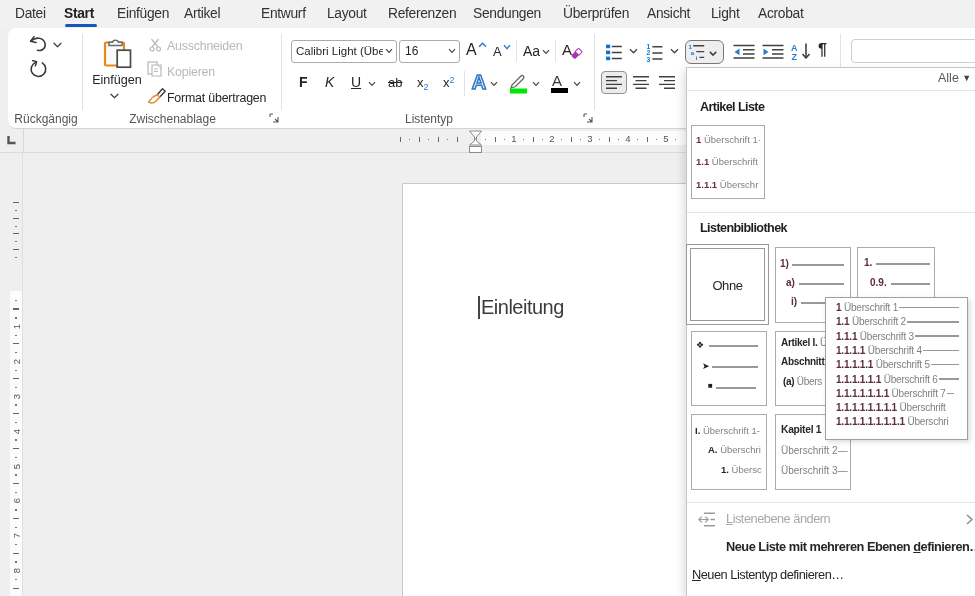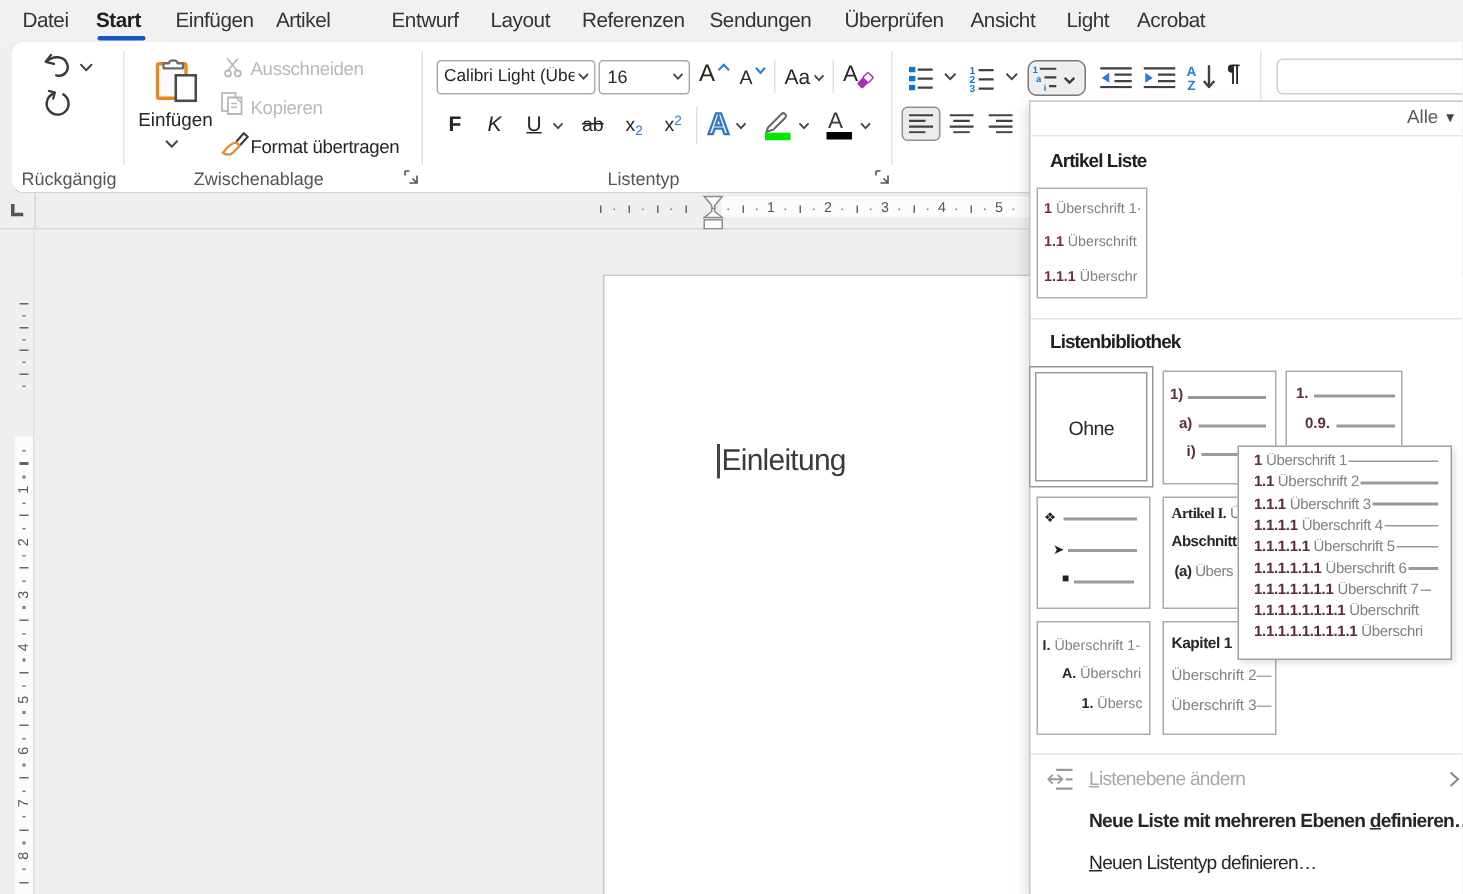--- a/index.html
+++ b/index.html
@@ -338,21 +338,21 @@
 
 <div class="a" style="left:691px;top:331px;width:76px;height:75px;background:#fff;border:1px solid #ababab;box-sizing:border-box;"></div>
 <div class="a" style="left:696px;top:340px;font-size:9px;color:#1f1f1f;">❖</div>
 <div class="a" style="left:709px;top:345px;width:49px;height:2px;background:#999;"></div>
 <div class="a" style="left:702px;top:361px;font-size:9px;color:#1f1f1f;">➤</div>
 <div class="a" style="left:712px;top:366px;width:46px;height:2px;background:#999;"></div>
 <div class="a" style="left:708px;top:381px;font-size:8px;color:#1f1f1f;">■</div>
 <div class="a" style="left:716px;top:387px;width:40px;height:2px;background:#999;"></div>
 
 <div class="a" style="left:775px;top:331px;width:76px;height:75px;background:#fff;border:1px solid #ababab;box-sizing:border-box;overflow:hidden;"></div>
-<div class="a" style="left:781px;top:337px;font-size:10px;letter-spacing:-0.3px;color:#808080;white-space:nowrap;width:60px;overflow:hidden;"><b style="color:#262626;font-family:Liberation Serif, serif;">Artikel I.</b> Üb</div>
+<div class="a" style="left:781px;top:337px;font-size:10px;letter-spacing:-0.3px;color:#808080;white-space:nowrap;width:60px;overflow:hidden;"><b style="color:#262626;">Artikel I.</b> Üb</div>
 <div class="a" style="left:781px;top:356px;font-size:10px;letter-spacing:-0.3px;color:#262626;font-weight:bold;white-space:nowrap;width:60px;overflow:hidden;">Abschnitt</div>
 <div class="a" style="left:783px;top:376px;font-size:10px;letter-spacing:-0.3px;color:#808080;white-space:nowrap;width:58px;overflow:hidden;"><b style="color:#262626;">(a)</b> Übers</div>
 
 <div class="a" style="left:691px;top:414px;width:76px;height:76px;background:#fff;border:1px solid #ababab;box-sizing:border-box;"></div>
 <div class="a" style="left:695px;top:425px;font-size:9.5px;color:#808080;"><b style="color:#262626;">I.</b> Überschrift 1-</div>
 <div class="a" style="left:708px;top:444px;font-size:9.5px;color:#808080;"><b style="color:#262626;">A.</b> Überschri</div>
 <div class="a" style="left:721px;top:464px;font-size:9.5px;color:#808080;"><b style="color:#262626;">1.</b> Übersc</div>
 
 <div class="a" style="left:775px;top:414px;width:76px;height:76px;background:#fff;border:1px solid #ababab;box-sizing:border-box;"></div>
 <div class="a" style="left:781px;top:424px;font-size:10.3px;letter-spacing:-0.3px;font-weight:bold;color:#262626;">Kapitel 1</div>
@@ -375,13 +375,13 @@
 <div class="a" style="left:687px;top:502px;width:288px;height:1px;background:#e5e5e5;"></div>
 <svg class="a" style="left:698px;top:512px;" width="18" height="15" viewBox="0 0 18 15">
   <path d="M6 1.2 h11 M6 13.8 h11 M12.5 7.5 h4.5" stroke="#9b9b9b" stroke-width="1.5"></path>
   <path d="M1 7.5 h9 M3.8 4.6 L0.8 7.5 L3.8 10.4 M7.2 4.6 L10.2 7.5 L7.2 10.4" stroke="#9b9b9b" stroke-width="1.2" fill="none"></path>
 </svg>
 <div class="a" style="left:726px;top:511px;font-size:12.8px;letter-spacing:-0.5px;color:#a8a8a8;"><span style="text-decoration:underline;">L</span>istenebene ändern</div>
 <svg class="a" style="left:966px;top:514px;" width="7" height="11" viewBox="0 0 7 11">
   <path d="M1 1 L6 5.5 L1 10" stroke="#888" stroke-width="1.4" fill="none"></path>
 </svg>
 <div class="a" style="left:726px;top:538.5px;font-size:12.8px;letter-spacing:-0.5px;color:#262626;white-space:nowrap;font-weight:bold;">Neue Liste mit mehreren Ebenen <span style="text-decoration:underline;">d</span>efinieren…</div>
-<div class="a" style="left:726px;top:567px;font-size:12.8px;letter-spacing:-0.5px;color:#262626;white-space:nowrap;"><span style="text-decoration:underline;">N</span>euen Listentyp definieren…</div>
+<div class="a" style="left:692px;top:567px;font-size:12.8px;letter-spacing:-0.5px;color:#262626;white-space:nowrap;"><span style="text-decoration:underline;">N</span>euen Listentyp definieren…</div>
 
 </body></html>

